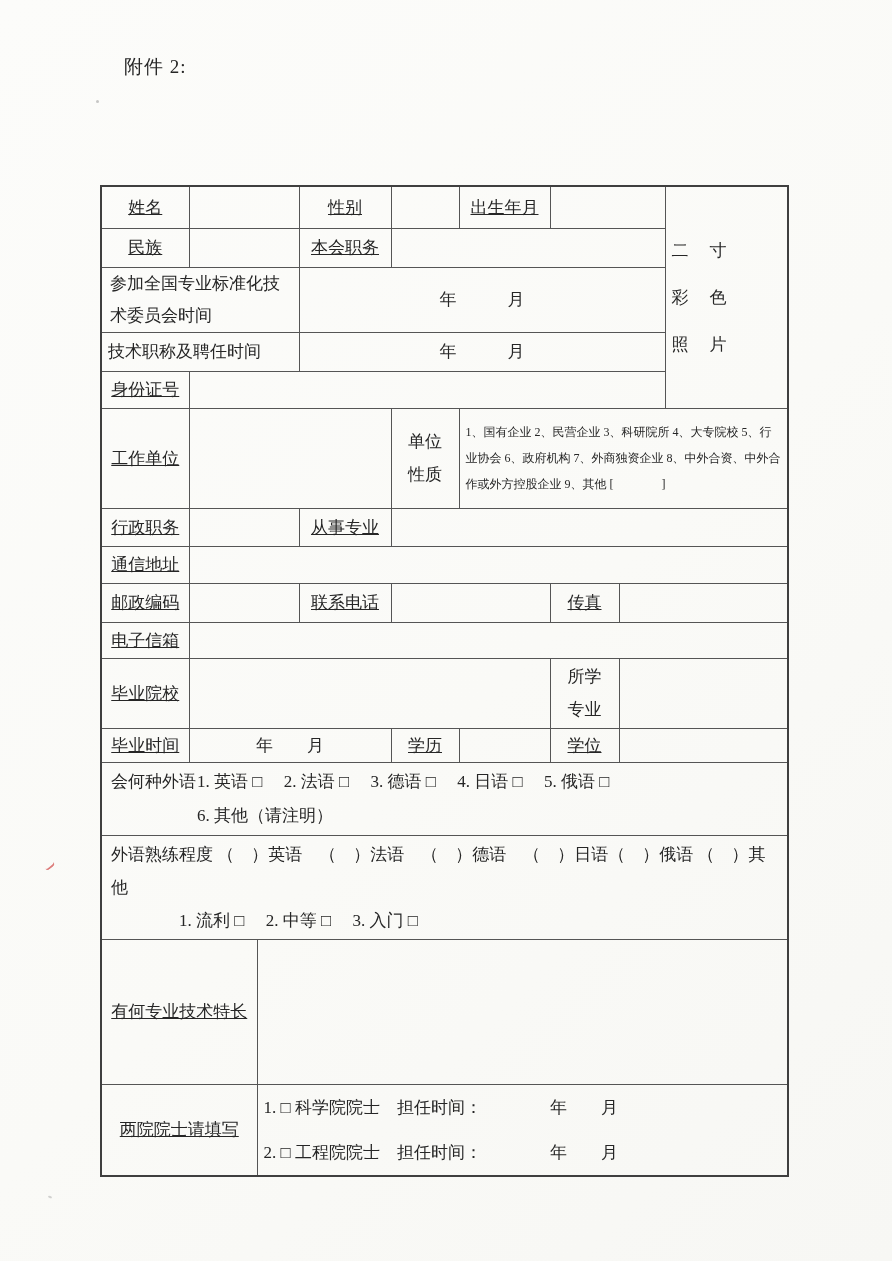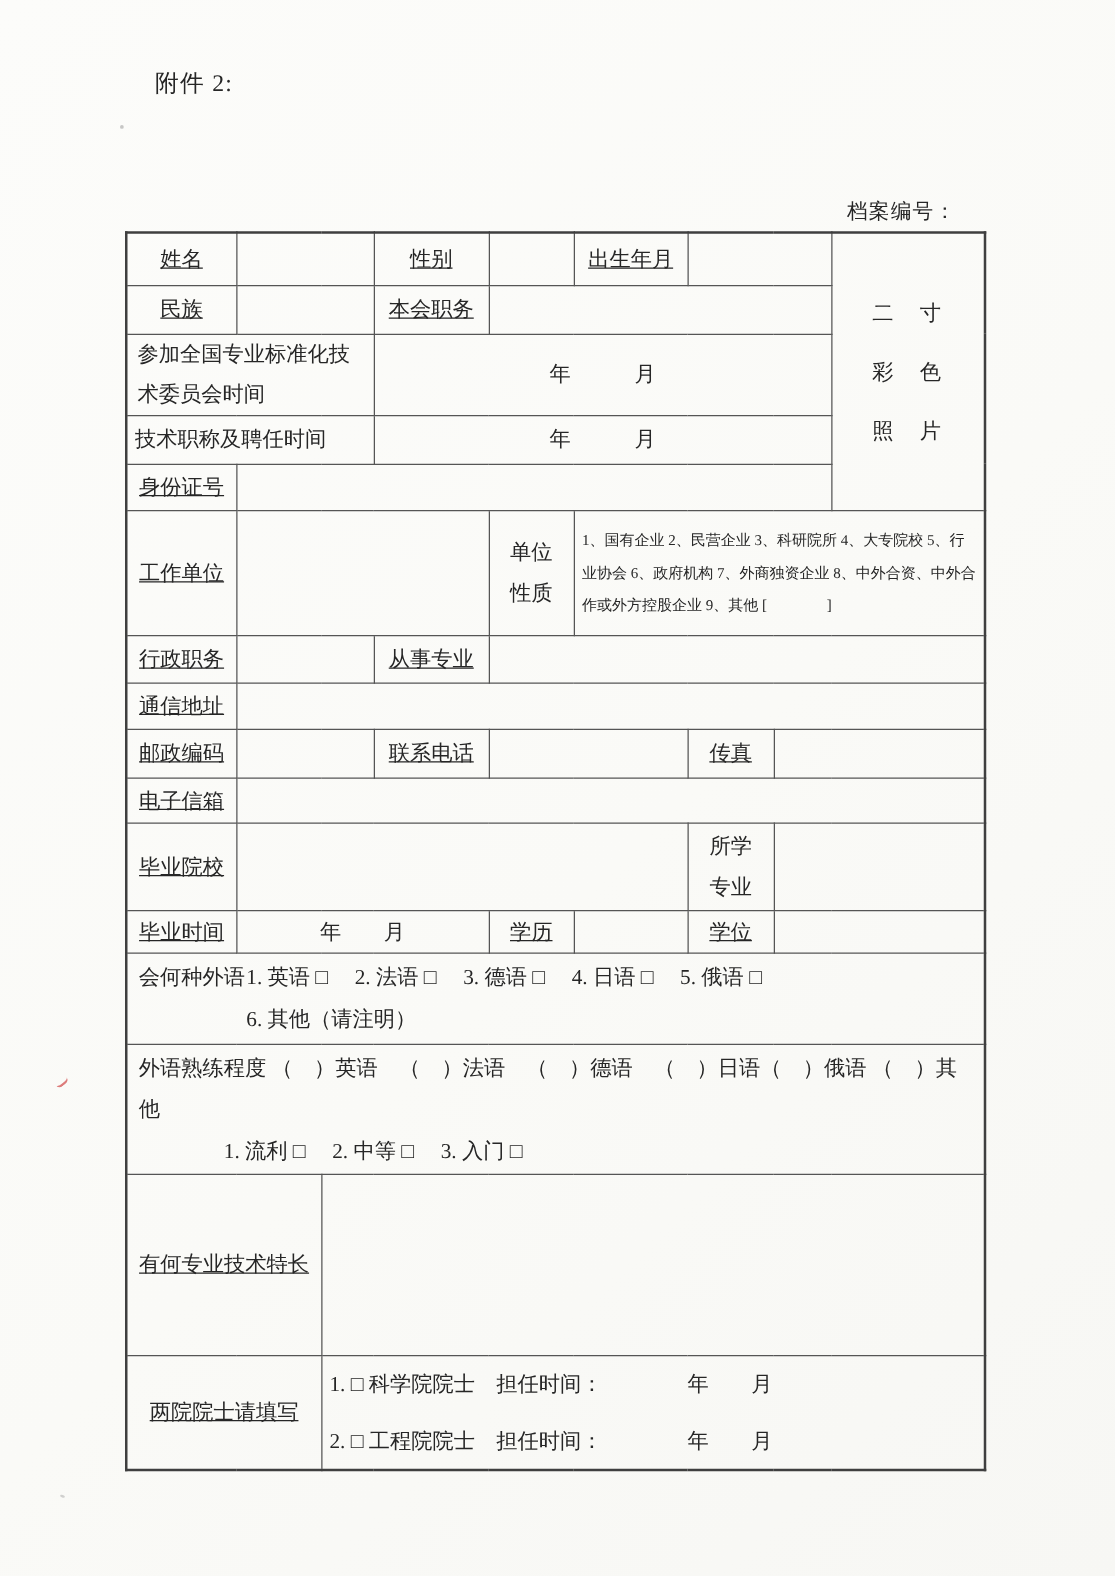--- a/index.html
+++ b/index.html
@@ -34,21 +34,21 @@
   .form td{
     border:1px solid #555;
     padding:0 6px;
     vertical-align:middle;
     overflow:hidden;
   }
   .c{text-align:center;padding:0 2px;text-decoration:underline;}
   .l{text-align:left;}
   .wraplbl{display:block;line-height:32px;padding-left:2px;}
   .vwrap{display:inline-block;width:2.3em;line-height:1.95;text-align:center;}
-  .photo-cell{text-align:center;vertical-align:middle;}
+  .photo-cell{vertical-align:middle;}
   .photo-cell div{line-height:47px;letter-spacing:2px;}
   .list-cell{font-size:12px;line-height:26px;padding:4px 9px;text-align:left;}
   .hang{display:flex;align-items:flex-start;padding:2px 0 2px 3px;}
   .hang .hlbl{flex:0 0 86px;line-height:34px;}
   .hang .hbody div{line-height:34px;}
   .prof{padding:2px 0 2px 3px;}
   .prof div{line-height:33px;}
   .prof .ind{margin-left:68px;}
   .acad{padding-left:10px;}
   .acad div{line-height:45px;}
@@ -65,21 +65,20 @@
     background:#a8a8a8;border-radius:50%;opacity:.5;transform:rotate(20deg);}
 </style>
 </head>
 <body>
 
 <div class="page">
 
   <div class="attachment">附件 2:</div>
 
 
-  <div class="archive">档案编号：</div>
 
   <table class="form">
     <colgroup>
       <col style="width:88px">
         <col style="width:68px">
         <col style="width:42px">
       <col style="width:92px">
         <col style="width:68px">
         <col style="width:91px">
       <col style="width:69px">

